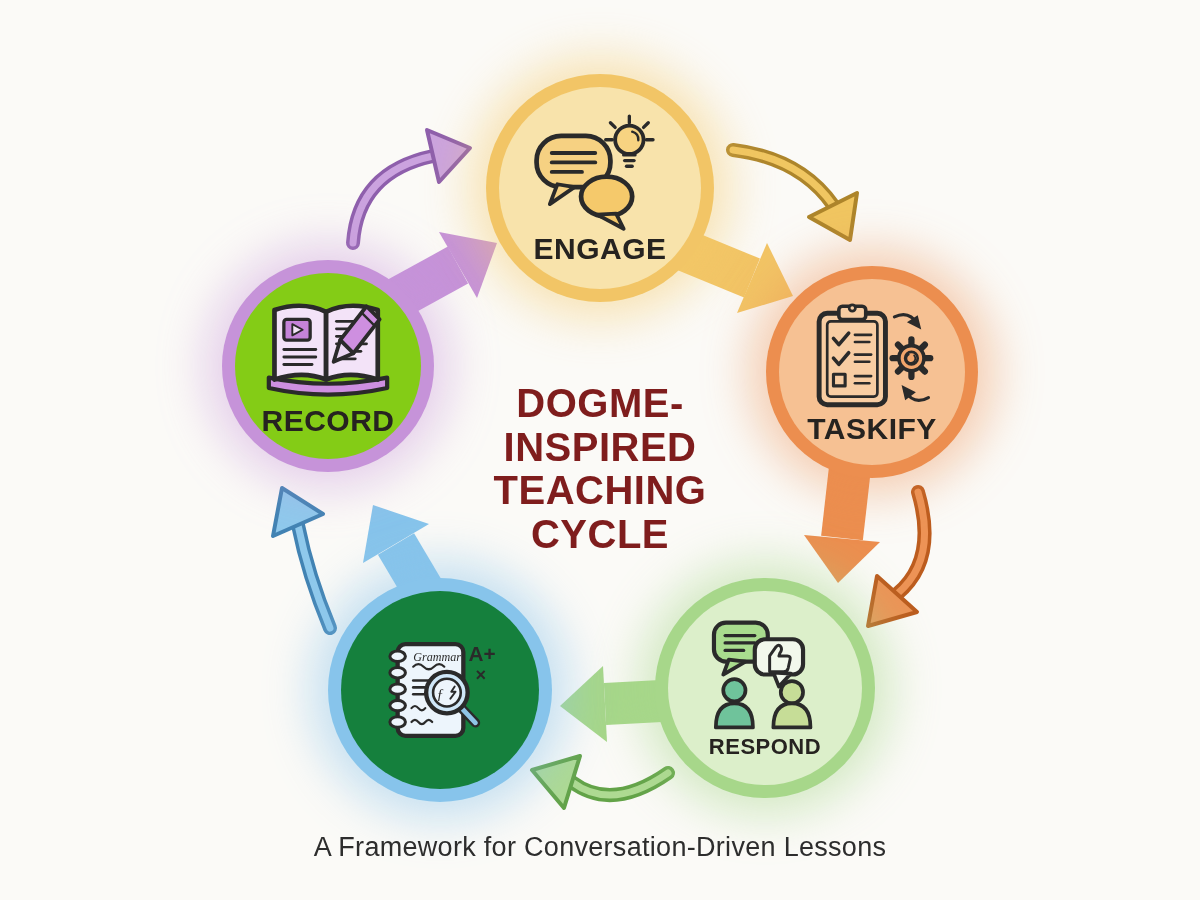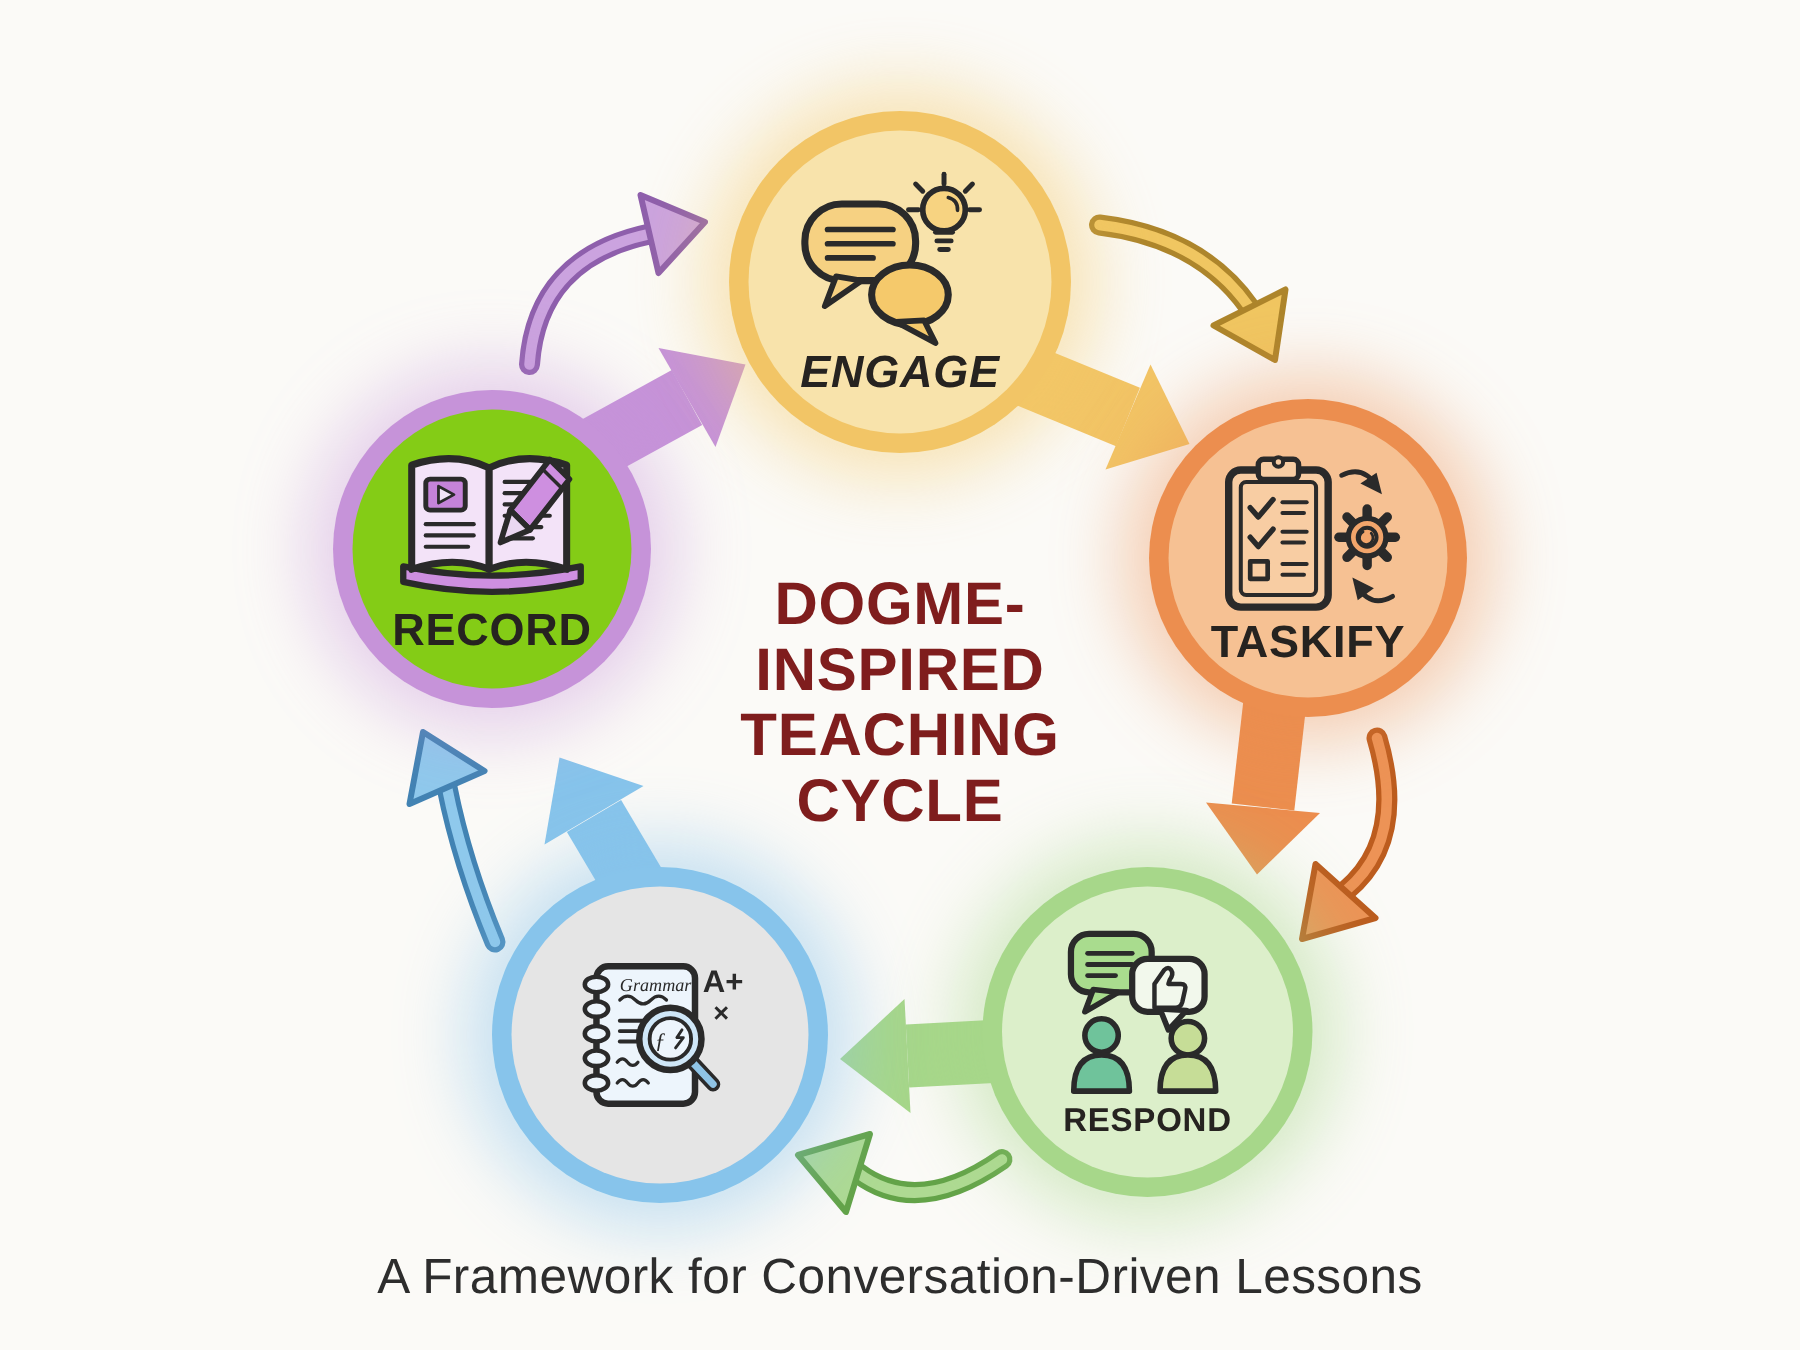--- a/index.html
+++ b/index.html
@@ -15,52 +15,52 @@
   .node{position:absolute;border-radius:50%;}
   .node-inner{
     position:absolute;inset:13px;border-radius:50%;
     display:flex;flex-direction:column;align-items:center;justify-content:center;gap:2px;
   }
   .node-label{
     font-weight:bold;color:#262320;text-align:center;letter-spacing:.5px;line-height:1.06;
   }
 
   .node-engage{left:486px;top:74px;width:228px;height:228px;background:#F2C566;
-    box-shadow:0 0 46px 18px rgba(243,201,104,.45);font-style:italic;}
+    box-shadow:0 0 46px 18px rgba(243,201,104,.45);}
   .node-engage .node-inner{background:#F8E3AB;}
   .node-engage .node-label{font-size:30px;}
 
   .node-taskify{left:766px;top:266px;width:212px;height:212px;background:#EC8E4F;
     box-shadow:0 0 46px 18px rgba(236,142,79,.40);}
   .node-taskify .node-inner{background:#F6C193;}
   .node-taskify .node-label{font-size:30px;}
 
   .node-respond{left:655px;top:578px;width:220px;height:220px;background:#A7D78A;
     box-shadow:0 0 46px 18px rgba(167,215,138,.45);}
   .node-respond .node-inner{background:#DCEFCA;}
   .node-respond .node-label{font-size:22px;}
 
   .node-emergent{left:328px;top:578px;width:224px;height:224px;background:#87C4EB;
     box-shadow:0 0 46px 18px rgba(135,196,235,.45);}
-  .node-emergent .node-inner{background:#e5e5e5;justify-content:center;}
+  .node-emergent .node-inner{background:#15803d;justify-content:center;}
   .node-emergent .node-label{font-size:25px;width:200px;}
 
   .node-record{left:222px;top:260px;width:212px;height:212px;background:#C693D9;
     box-shadow:0 0 46px 18px rgba(198,147,217,.40);}
   .node-record .node-inner{background:#84cc16;}
   .node-record .node-label{font-size:30px;}
 
   .center-title{
     position:absolute;left:455px;top:382px;width:290px;
     text-align:center;font-size:40px;font-weight:bold;color:#7f1d1d;
     line-height:1.09;letter-spacing:.5px;
   }
   .subtitle{
     position:absolute;left:0;top:832px;width:1200px;
-    text-align:center;font-size:33px;font-weight:normal;color:#2D2D2D;letter-spacing:.3px;
+    text-align:center;font-size:27px;font-weight:normal;color:#2D2D2D;letter-spacing:.3px;
   }
   .icon-svg{display:block;}
   text{font-family:"Liberation Sans",sans-serif;}
   .script-text{font-family:"Liberation Serif",serif;font-style:italic;}
 </style>
 </head>
 <body>
 
 <div class="canvas">
 

